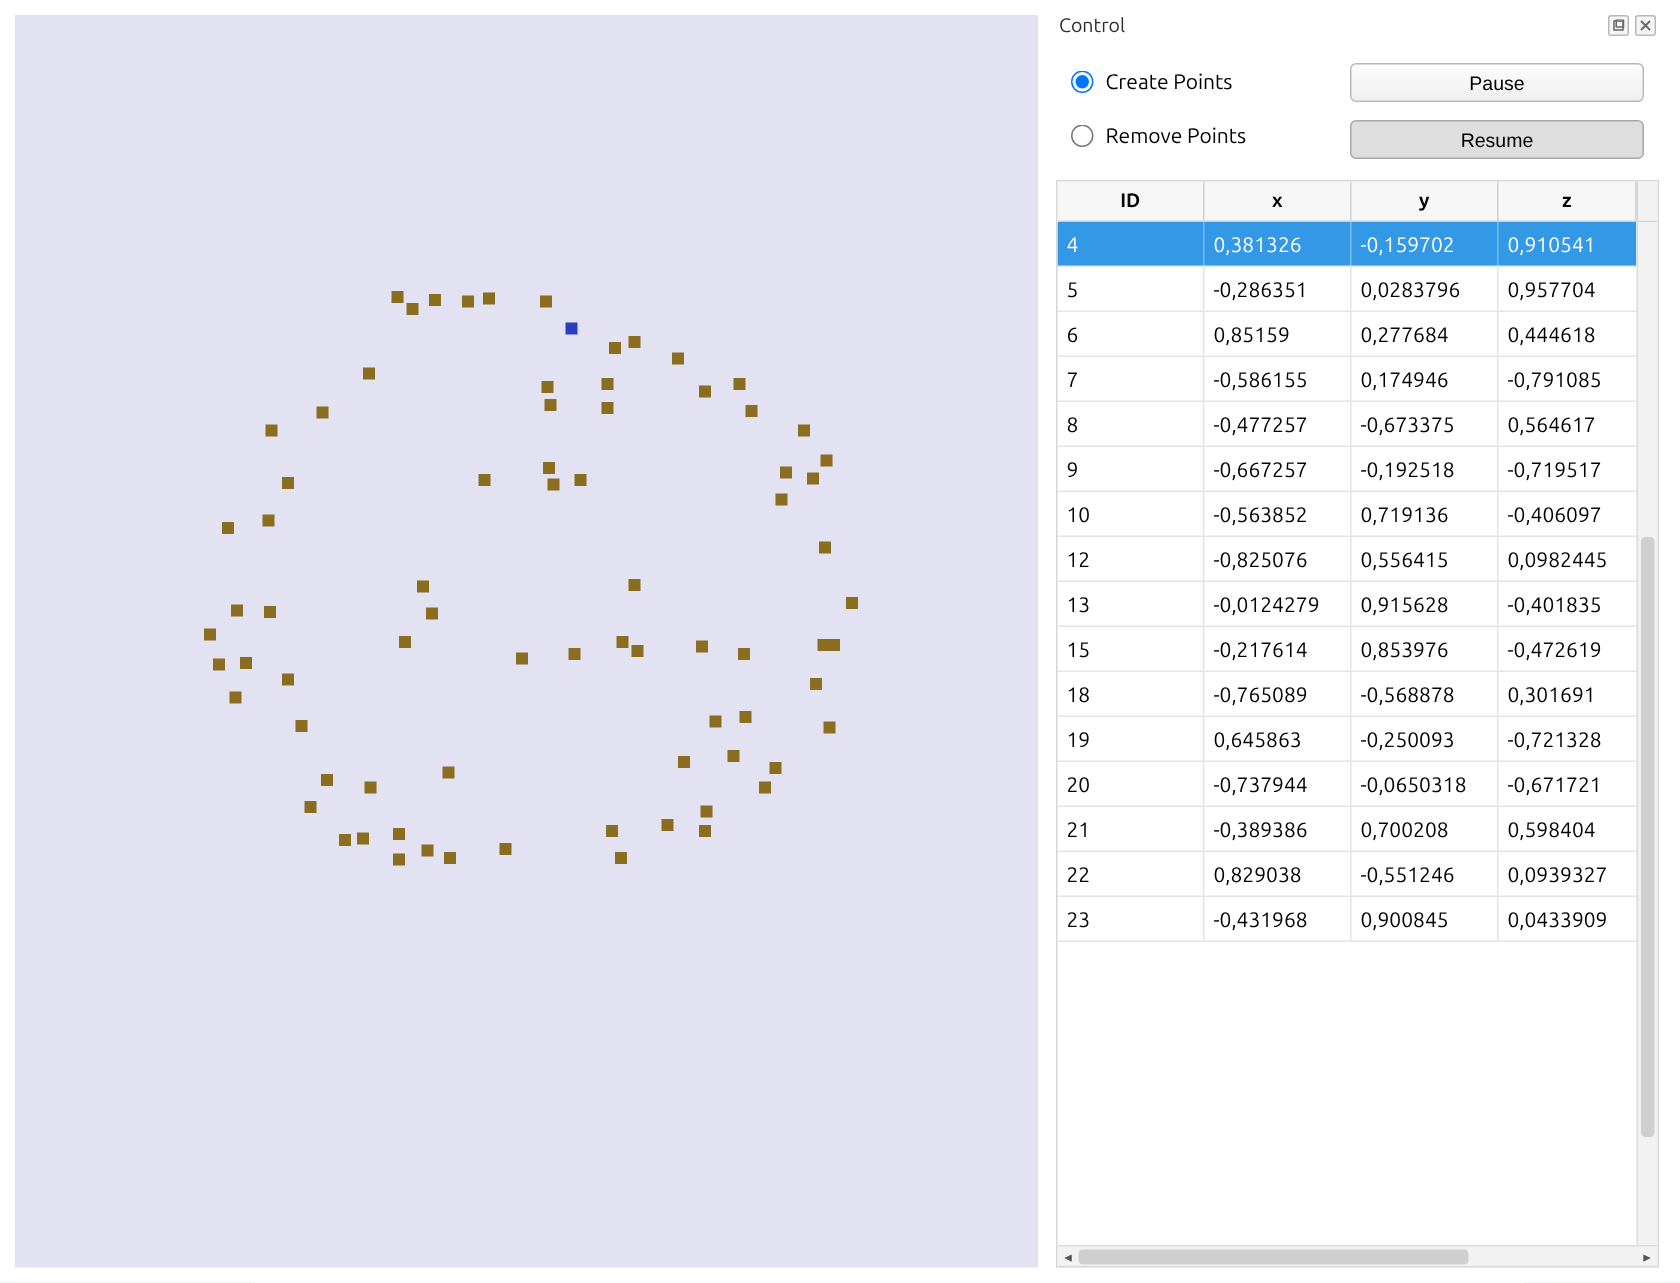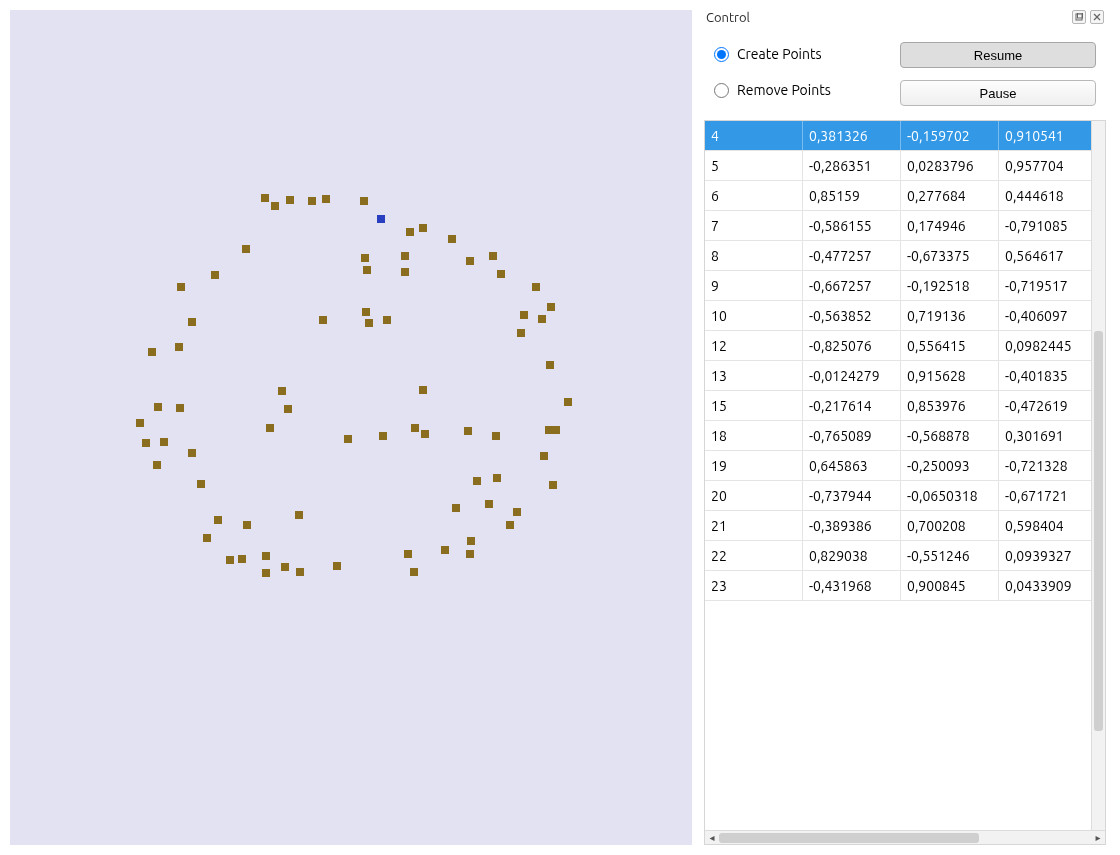--- a/index.html
+++ b/index.html
@@ -176,26 +176,33 @@
           <label class="radio">
             <input type="radio" name="mode" id="radio-create" checked="" style="">
             <span>Create Points</span>
           </label>
           <label class="radio">
             <input type="radio" name="mode" id="radio-remove" style="">
             <span>Remove Points</span>
           </label>
         </div>
         <div class="buttons">
+          <button class="qt-btn" id="btn-pause">Pause</button>
           <button class="qt-btn active" id="btn-resume">Resume</button>
-          <button class="qt-btn" id="btn-pause">Pause</button>
         </div>
       </div>
 
       <div class="tablewrap">
+        <div class="theader">
+          <div class="th col-id">ID</div>
+          <div class="th col-x">x</div>
+          <div class="th col-y">y</div>
+          <div class="th col-z">z</div>
+          <div class="th-corner"></div>
+        </div>
         <div class="tbody">
           <div class="rows" id="table-rows">
               <div class="tr selected">
                 <div class="td col-id">4</div>
                 <div class="td col-x">0,381326</div>
                 <div class="td col-y">-0,159702</div>
                 <div class="td col-z">0,910541</div>
               </div>
               <div class="tr">
                 <div class="td col-id">5</div>

